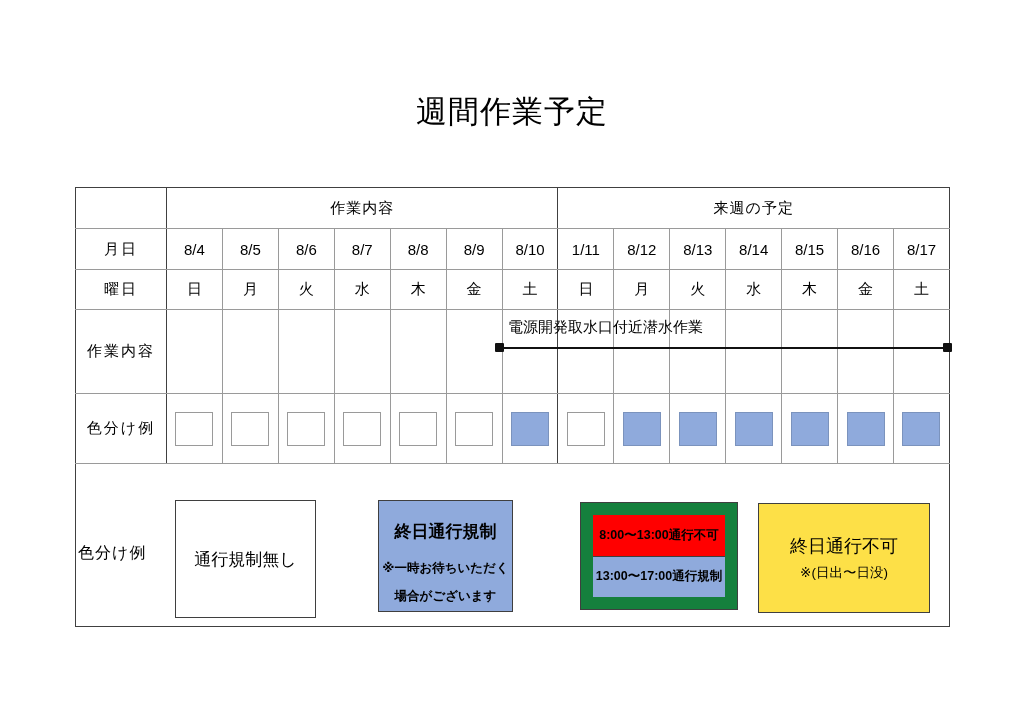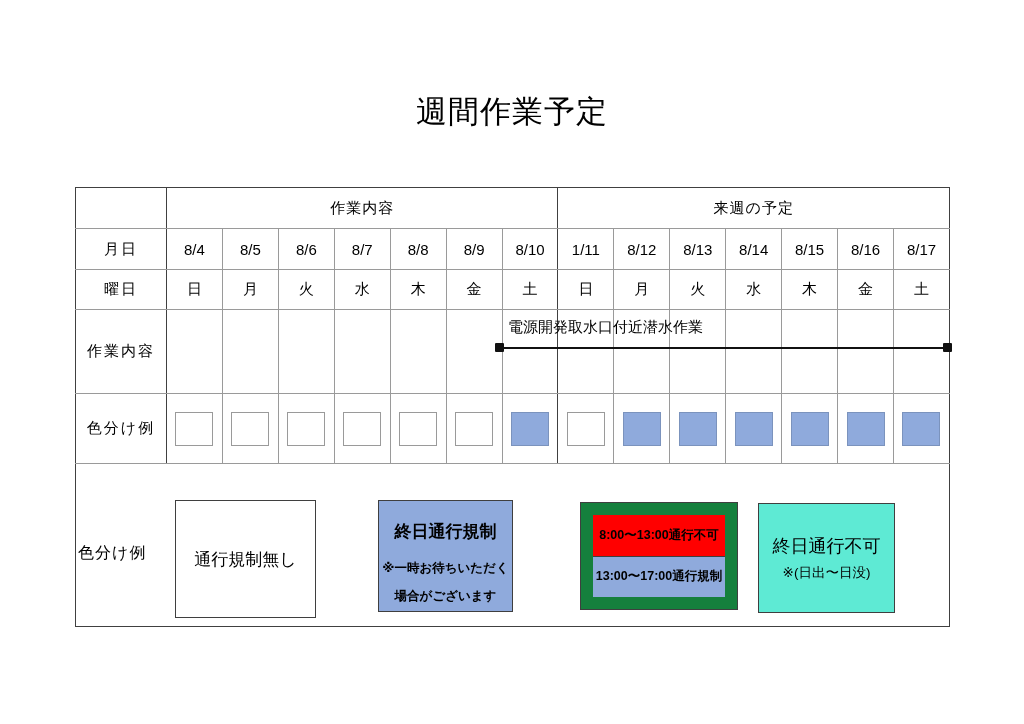--- a/index.html
+++ b/index.html
@@ -203,22 +203,22 @@
     align-items: center;
     justify-content: center;
     font-size: 12.5px;
     font-weight: 700;
     width: 100%;
   }
   .lg-split .half.red  { background: #FF0000; border-bottom: 1.6px solid #3f3f3f; }
   .lg-split .half.blue { background: #8FAADC; }
 
   .lg-red {
-    left: 758px; top: 503px; width: 137px; height: 110px;
-    background: #5eead4;
+    left: 758px; top: 503px; width: 172px; height: 110px;
+    background: #fde047;
   }
   .lg-red .t1 { font-size: 18px; font-weight: 400; margin-bottom: 6px; }
   .lg-red .t2 { font-size: 13.5px; font-weight: 400; }
 </style>
 </head>
 <body>
 
 <div id="page">
 
   <div class="title">週間作業予定</div>

